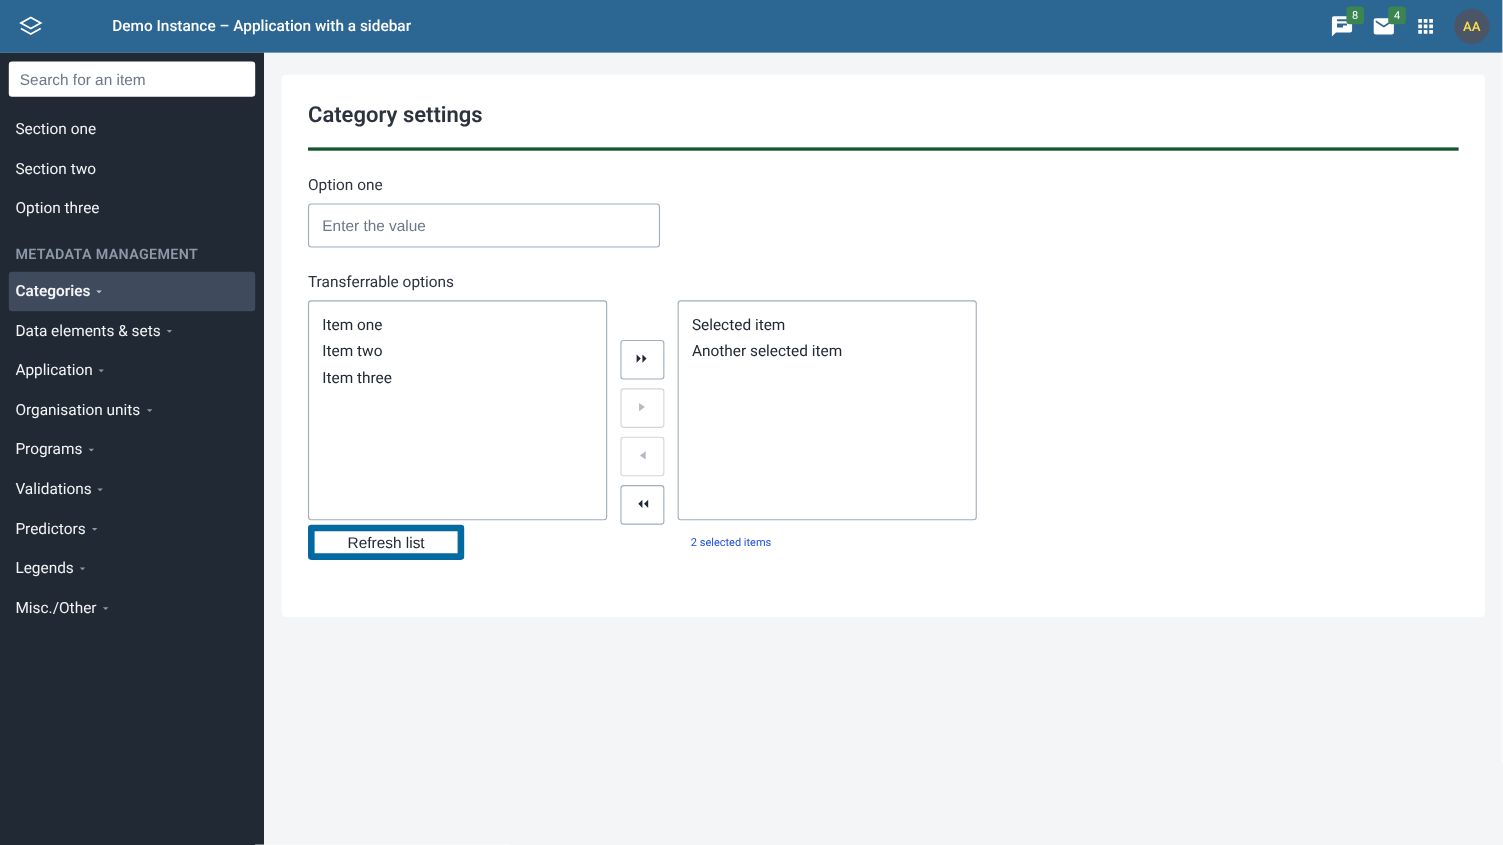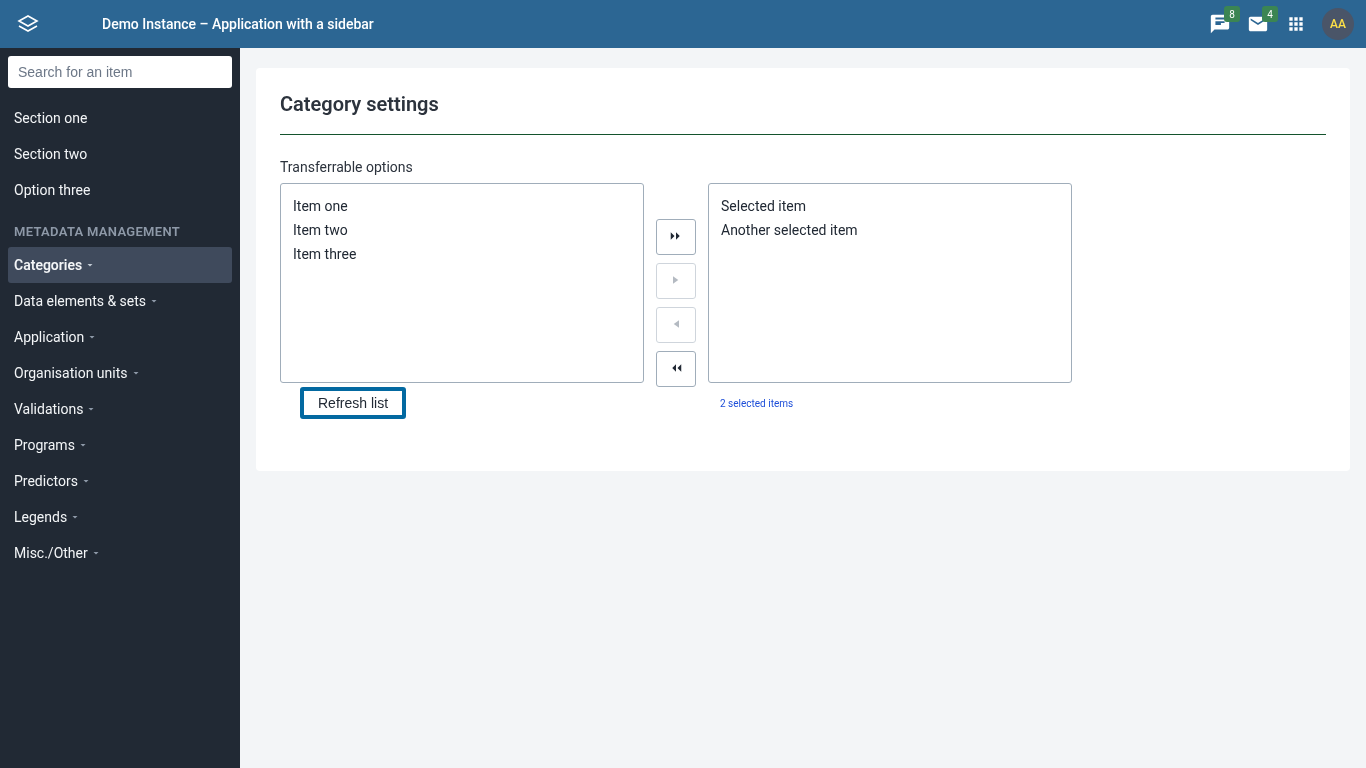--- a/index.html
+++ b/index.html
@@ -111,21 +111,21 @@
     .card {
       background: #fff;
       border-radius: 4px;
       padding: 24px;
     }
     .card h1 {
       font-size: 20px;
       font-weight: 600;
       color: #2c333d;
       padding-bottom: 18px;
-      border-bottom: 1px solid #14532d;
+      border-bottom: 3px solid #14532d;
       margin-bottom: 24px;
     }
     .field { margin-bottom: 24px; max-width: 520px; }
     .field.wide { max-width: 520px; }
     .field-label {
       display: block;
       font-size: 14px;
       color: #2c333d;
       margin-bottom: 8px;
     }
@@ -146,21 +146,21 @@
       border: 1px solid #a0adba;
       border-radius: 3px;
       font-size: 14px;
       color: #212934;
       font-family: inherit;
       resize: none;
     }
 
     
     .xfer { display: flex; align-items: flex-start; gap: 12px; }
-    .xfer-col { width: 364px; }
+    .xfer-col { width: 272px; }
     .xfer-box {
       border: 1px solid #a0adba;
       border-radius: 3px;
       height: 200px;
       padding: 10px 0;
       overflow-y: auto;
       background: #fff;
     }
     .xfer-item {
       padding: 4px 12px;
@@ -187,28 +187,28 @@
     }
     .xfer-btn.disabled { opacity: 0.5; cursor: not-allowed; }
     .xfer-foot {
       height: 40px;
       display: flex;
       align-items: center;
       padding: 6px 0;
     }
     .btn {
       height: 32px;
-      padding: 0 14px;
-      border: 4px solid #0369a1;
+      padding: 0 30px;
+      border: 6px solid #0369a1;
       border-radius: 3px;
       background: #fff;
       font-size: 14px;
       color: #212934;
       cursor: pointer;
-      margin-left: 20px;
+      margin-left: 0;
     }
     .xfer-status {
       font-size: 10px;
       color: #1d4ed8;
       padding-left: 12px;
     }
   </style>
 </head>
 <body>
 
@@ -290,29 +290,29 @@
       </div>
       <div class="sb-parent">
         <span>Organisation units</span>
         <span class="chev">
             <svg width="12" height="12" viewBox="0 0 24 24" fill="#8e99a8">
               <path d="M7 10l5 5 5-5z"></path>
             </svg>
           </span>
       </div>
       <div class="sb-parent">
+        <span>Programs</span>
+        <span class="chev">
+            <svg width="12" height="12" viewBox="0 0 24 24" fill="#8e99a8">
+              <path d="M7 10l5 5 5-5z"></path>
+            </svg>
+          </span>
+      </div>
+      <div class="sb-parent">
         <span>Validations</span>
-        <span class="chev">
-            <svg width="12" height="12" viewBox="0 0 24 24" fill="#8e99a8">
-              <path d="M7 10l5 5 5-5z"></path>
-            </svg>
-          </span>
-      </div>
-      <div class="sb-parent">
-        <span>Programs</span>
         <span class="chev">
             <svg width="12" height="12" viewBox="0 0 24 24" fill="#8e99a8">
               <path d="M7 10l5 5 5-5z"></path>
             </svg>
           </span>
       </div>
       <div class="sb-parent">
         <span>Predictors</span>
         <span class="chev">
             <svg width="12" height="12" viewBox="0 0 24 24" fill="#8e99a8">
@@ -336,20 +336,24 @@
             </svg>
           </span>
       </div>
     </div>
   </nav>
 
   <main class="main">
     <div class="card">
       <h1>Category settings</h1>
 
+      <div class="field">
+        <label class="field-label">Option one</label>
+        <input class="txt" type="text" placeholder="Enter the value" style="">
+      </div>
 
 
       <div class="field" style="max-width:none">
         <label class="field-label">Transferrable options</label>
         <div class="xfer">
 
           <div class="xfer-col">
             <div class="xfer-box">
               <div class="xfer-item">Item one</div>
               <div class="xfer-item">Item two</div>

